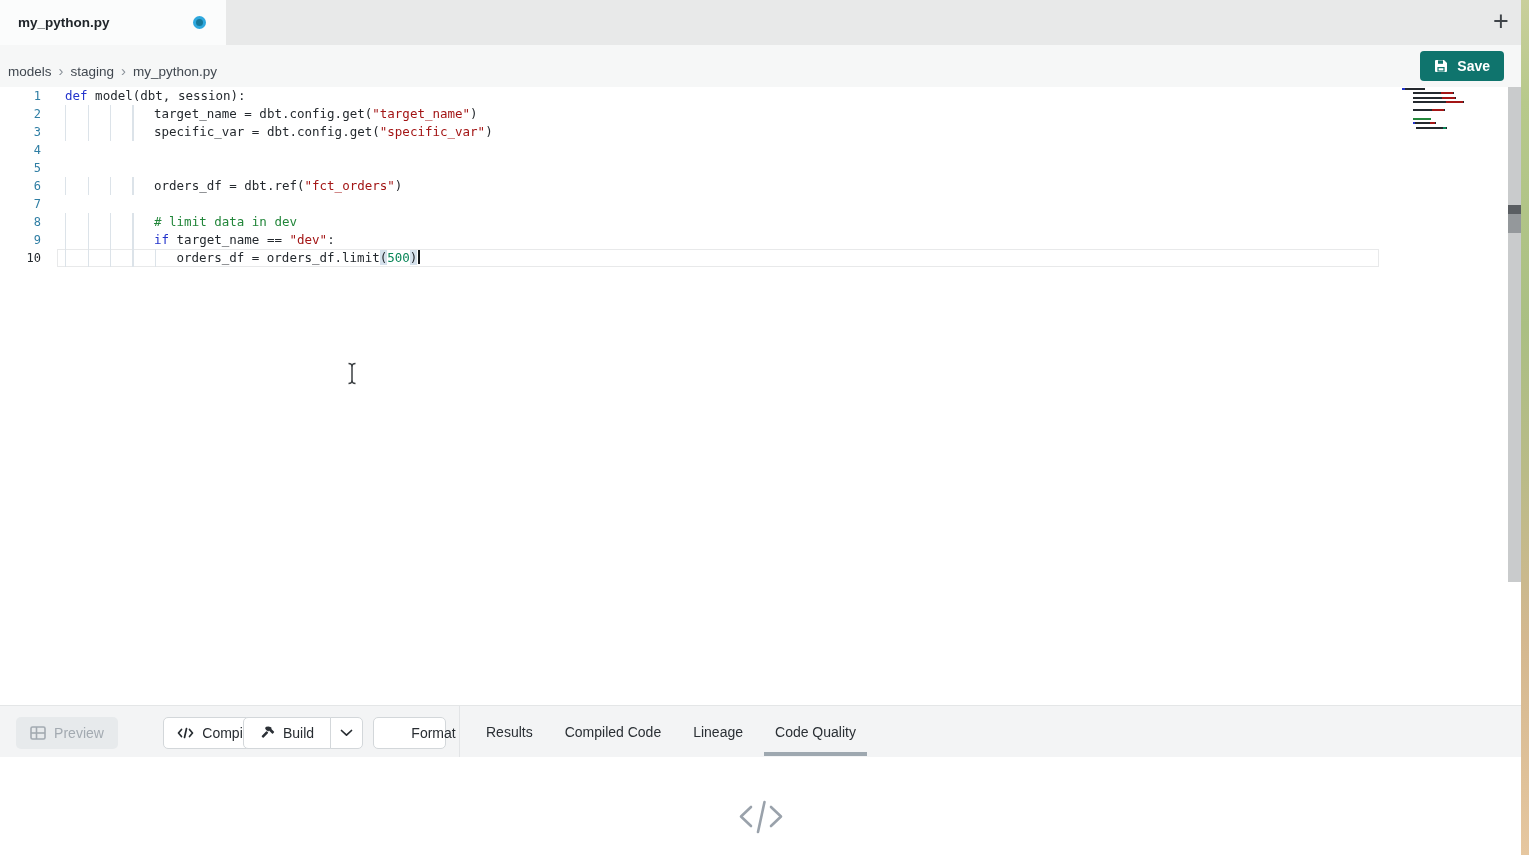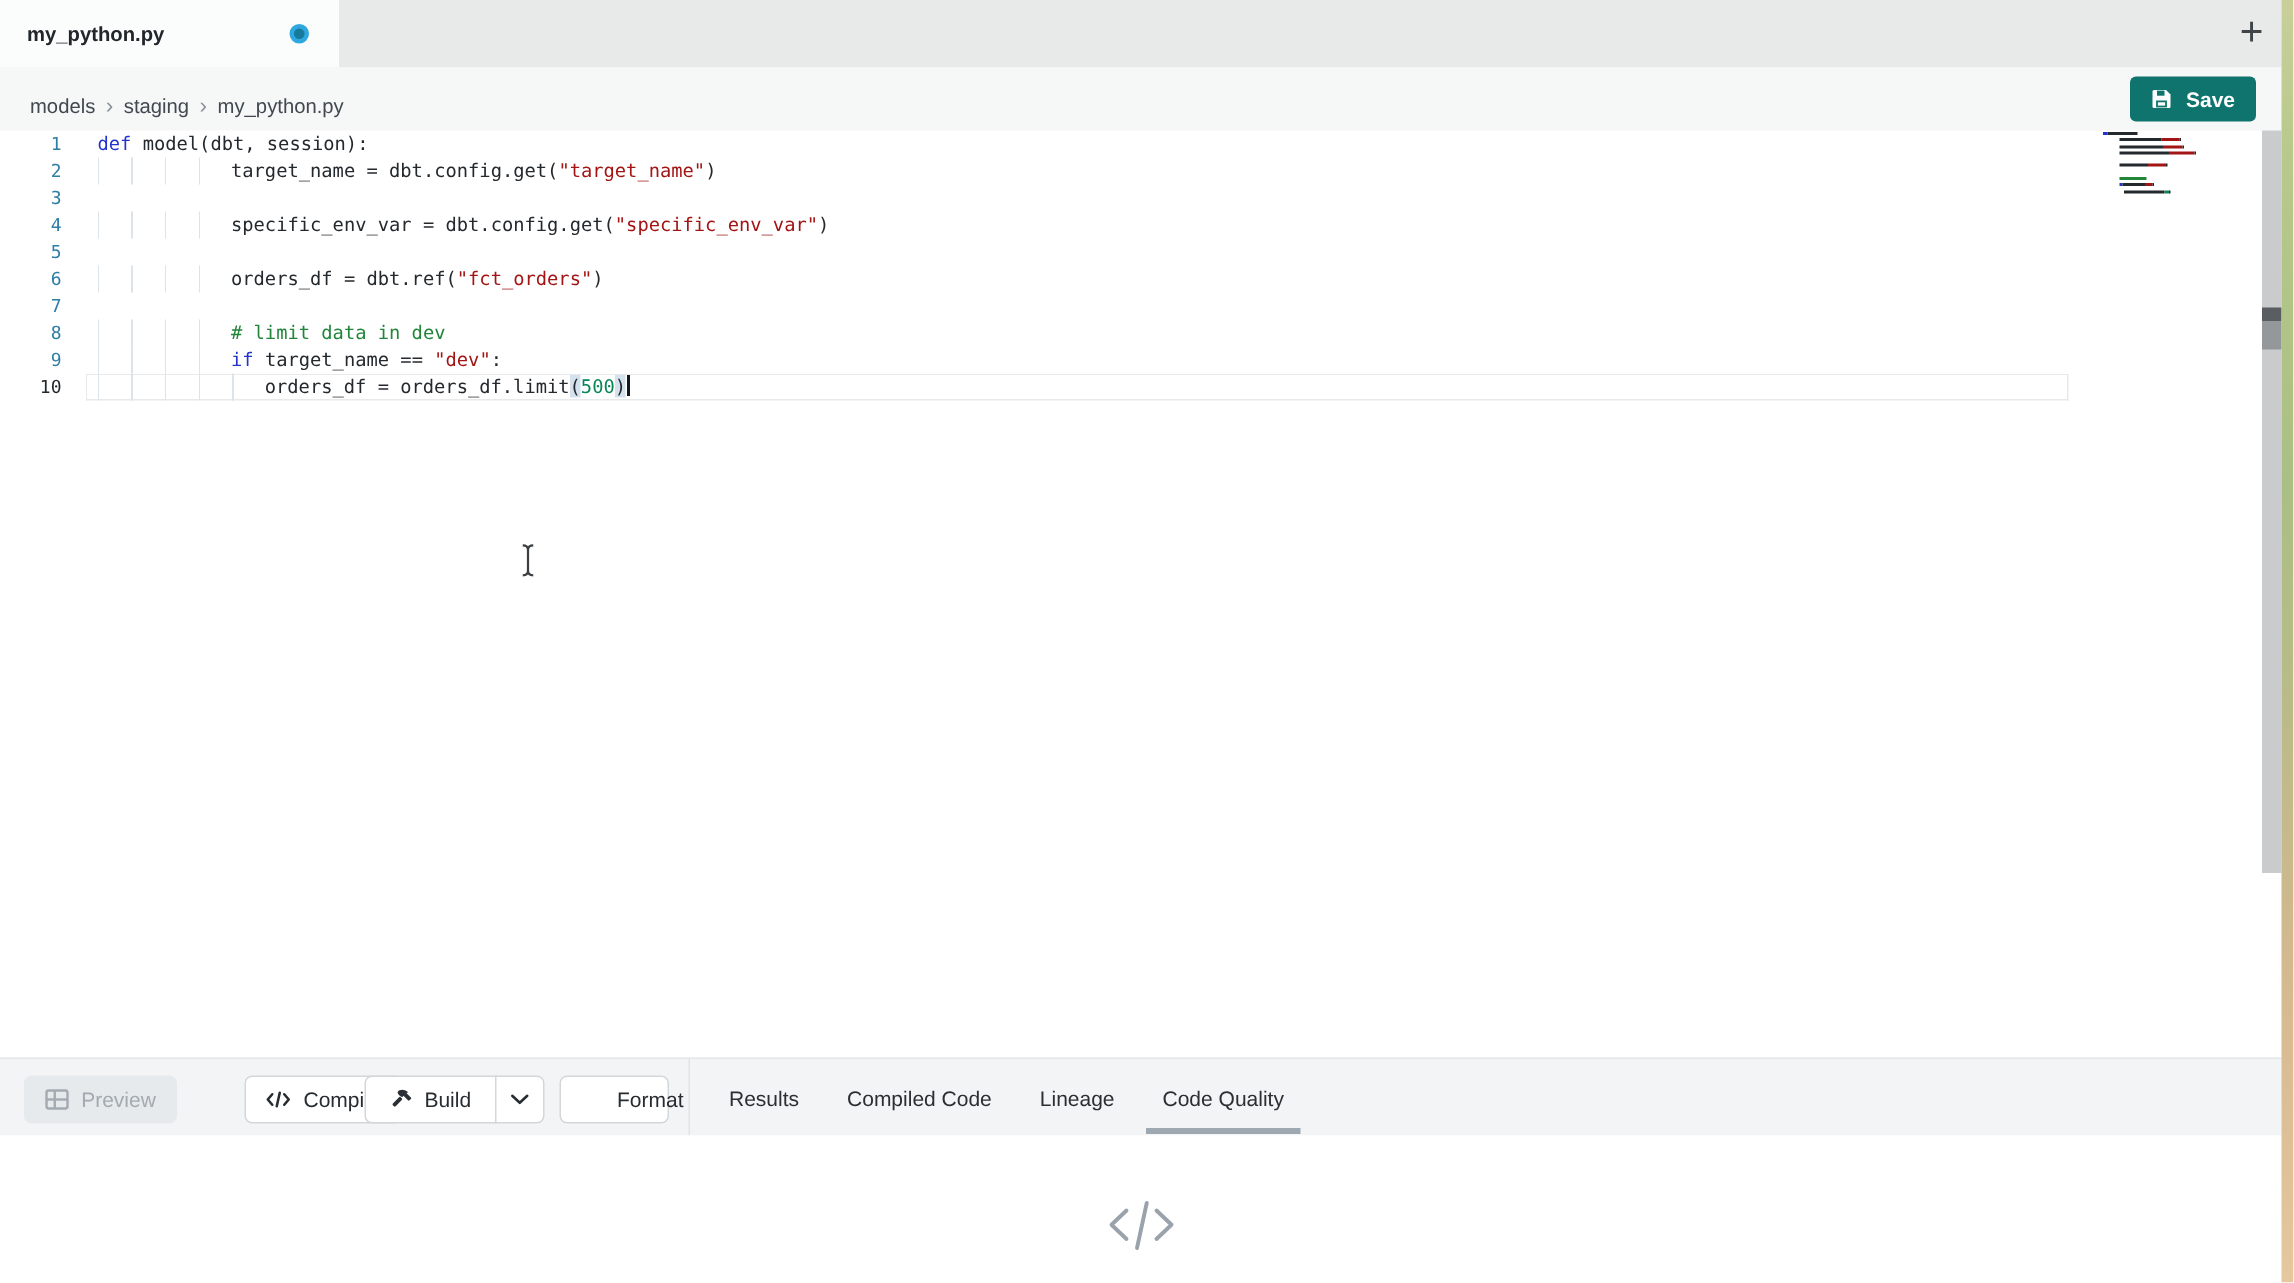--- a/index.html
+++ b/index.html
@@ -15,21 +15,21 @@
   .tab-active { position:absolute; left:0; top:0; width:226px; height:45px; background:#fbfcfc;
     display:flex; align-items:center; padding-left:18px; }
   .tab-label { font-size:13.5px; font-weight:700; color:#21262b; }
   .unsaved-dot { position:absolute; left:193px; top:16px; width:13px; height:13px; border-radius:50%;
     background:#17799b; border:3px solid #2ea8de; }
   .plus-btn { position:absolute; right:4px; top:5px; width:32px; height:34px; color:#3f4449;
     font-size:27px; font-weight:300; text-align:center; line-height:32px; }
 
   
   .crumbbar { position:absolute; left:0; top:45px; width:1521px; height:52px; background:#f6f7f7;
-    border-bottom:1px solid #eceeef; display:flex; align-items:center; padding-left:20px;
+    border-bottom:1px solid #eceeef; display:flex; align-items:center; padding-left:8px;
     font-size:13.5px; color:#414850; }
   .bc-item { color:#414850; }
   .bc-sep { color:#8a9199; margin:0 7px; font-size:15px; line-height:1; }
   .save-btn { position:absolute; right:17px; top:6px; height:30px; background:#0f746d; color:#fff;
     border-radius:4px; display:flex; align-items:center; gap:9px; padding:0 14px;
     font-size:14px; font-weight:700; cursor:pointer; }
 
   
   .editor { position:absolute; left:0; top:87px; width:1521px; height:618px; background:#fff; }
   .code-line { display:flex; height:18px; line-height:18px; white-space:pre;
@@ -96,22 +96,22 @@
         <rect x="4.6" y="9.2" width="4.8" height="2.2" fill="#ffffff"></rect>
       </svg>
       <span>Save</span>
     </div>
   </div>
 
   <div class="editor">
     <div id="code-lines">
         <div class="code-line"><span class="ln">1</span><span class="lc"><span style="color: rgb(35, 52, 204);">def</span><span style="color: rgb(36, 41, 46);"> model(dbt, session):</span></span></div>
         <div class="code-line"><span class="ln">2</span><span class="lc"><span class="indent" style="width: 89px;"></span><span style="color: rgb(36, 41, 46); margin-top: 24px;">target_name = dbt.config.get(</span><span style="color: rgb(163, 21, 21);">"target_name"</span><span style="color: rgb(36, 41, 46);">)</span></span></div>
-        <div class="code-line"><span class="ln">3</span></div>
-        <div class="code-line"><span class="ln">4</span><span class="lc"><span class="indent" style="width: 89px;"></span><span style="color: rgb(36, 41, 46);">specific_env_var = dbt.config.get(</span><span style="color: rgb(163, 21, 21);">"specific_env_var"</span><span style="color: rgb(36, 41, 46);">)</span></span></div>
+        <div class="code-line"><span class="ln">3</span><span class="lc"><span class="indent" style="width: 89px;"></span><span style="color: rgb(36, 41, 46);">specific_var = dbt.config.get(</span><span style="color: rgb(163, 21, 21);">"specific_var"</span><span style="color: rgb(36, 41, 46);">)</span></span></div>
+        <div class="code-line"><span class="ln">4</span></div>
         <div class="code-line"><span class="ln">5</span><span class="lc"></span></div>
         <div class="code-line"><span class="ln">6</span><span class="lc"><span class="indent" style="width: 89px;"></span><span style="color: rgb(36, 41, 46);">orders_df = dbt.ref(</span><span style="color: rgb(163, 21, 21);">"fct_orders"</span><span style="color: rgb(36, 41, 46);">)</span></span></div>
         <div class="code-line"><span class="ln">7</span><span class="lc"></span></div>
         <div class="code-line"><span class="ln">8</span><span class="lc"><span class="indent" style="width: 89px;"></span><span style="color: rgb(34, 134, 58);"># limit data in dev</span></span></div>
         <div class="code-line"><span class="ln">9</span><span class="lc"><span class="indent" style="width: 89px;"></span><span style="color: rgb(35, 52, 204);">if</span><span style="color: rgb(36, 41, 46);"> target_name == </span><span style="color: rgb(163, 21, 21);">"dev"</span><span style="color: rgb(36, 41, 46);">:</span></span></div>
         <div class="code-line"><span class="ln active">10</span><span class="lc active"><span class="indent" style="width: 111.5px;"></span><span style="color: rgb(36, 41, 46);">orders_df = orders_df.limit</span><span style="color: rgb(36, 41, 46); background: rgb(213, 225, 236);">(</span><span style="color: rgb(9, 134, 88);">500</span><span style="color: rgb(36, 41, 46); background: rgb(213, 225, 236);">)</span><span class="caret"></span></span></div>
       </div>
 
     <div class="minimap" id="minimap">
         <div class="mm-line" style="margin-left: 0px;">

